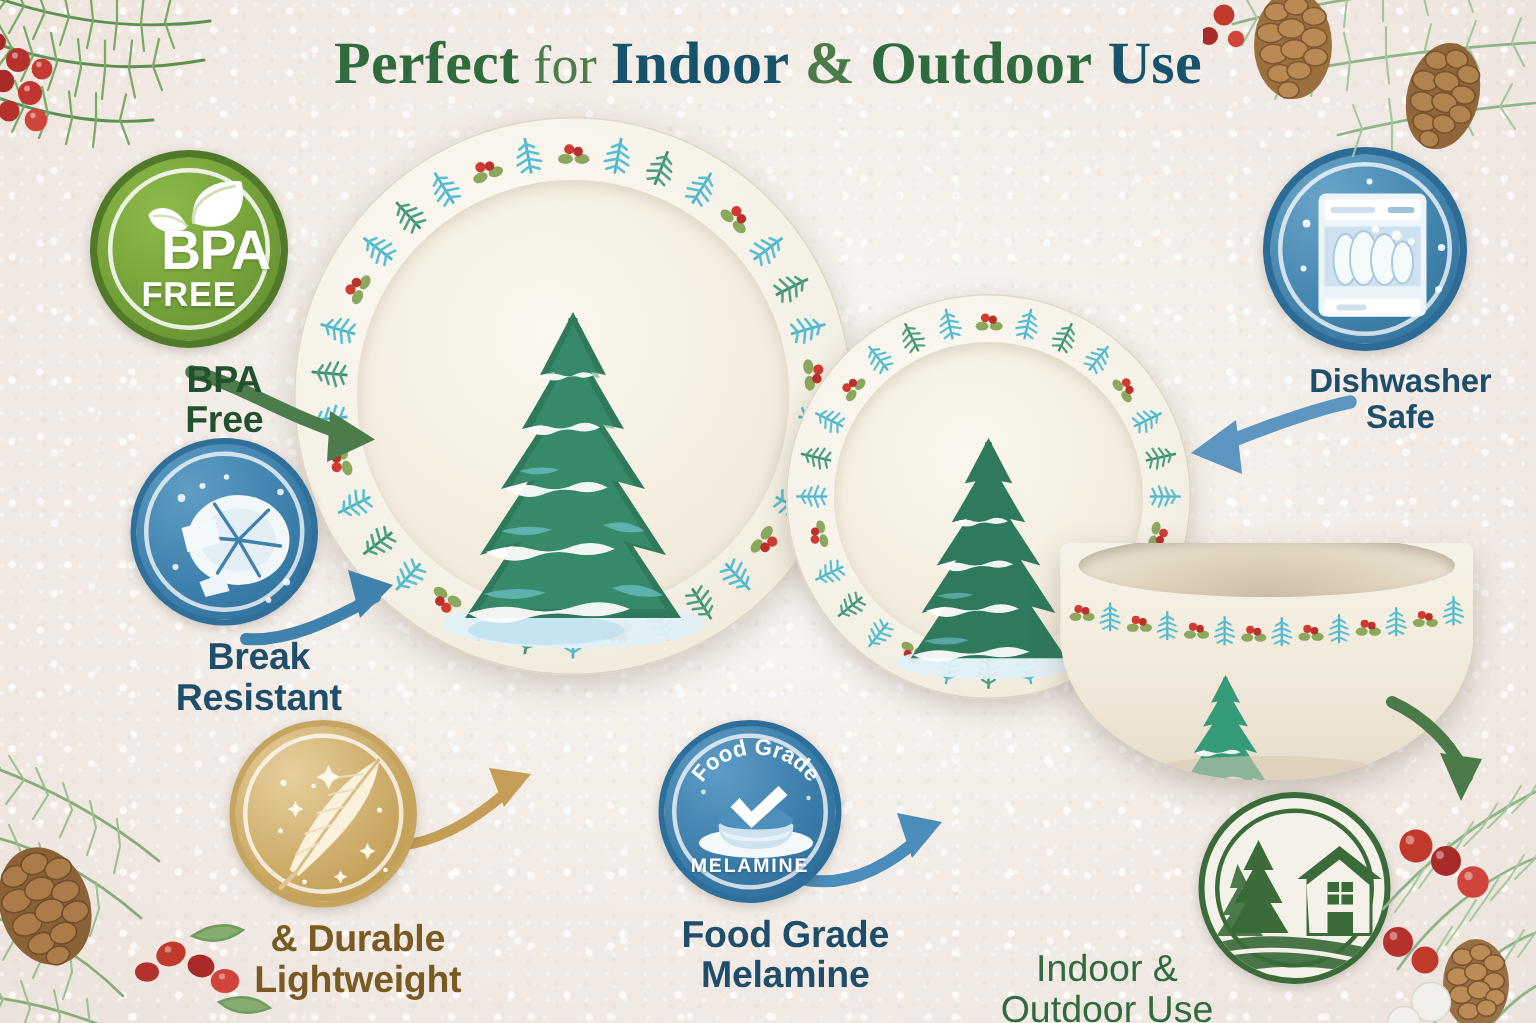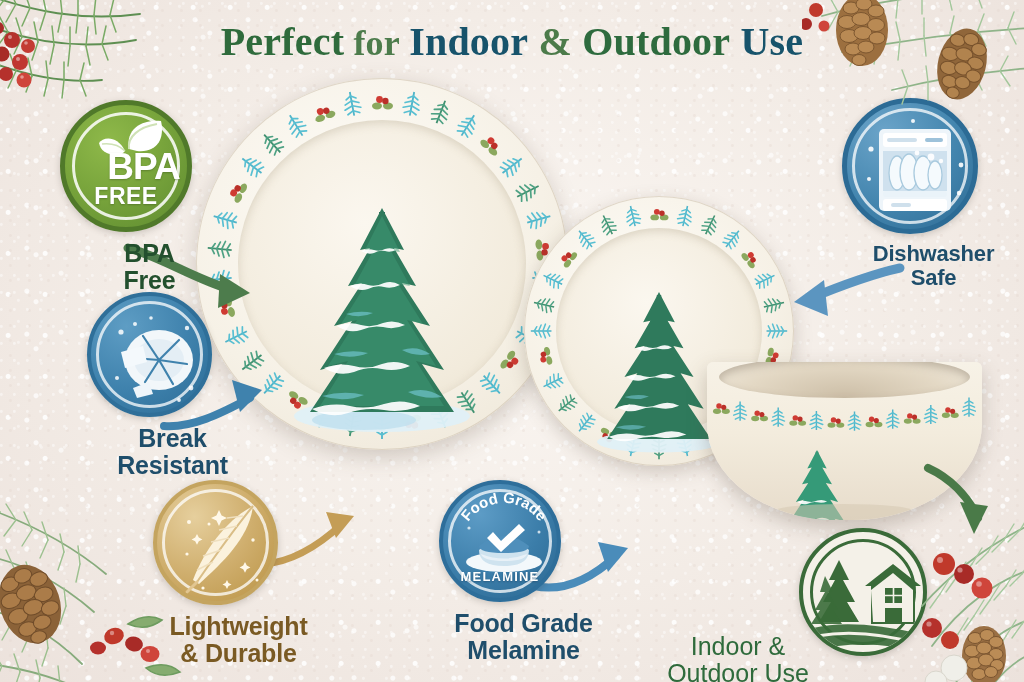--- a/index.html
+++ b/index.html
@@ -29,21 +29,21 @@
   }
 
   
   #headline {
     position:absolute; top:18px; left:0; width:1024px; text-align:center;
     font-family:"Liberation Serif", serif;
     font-size:40px; font-weight:700; letter-spacing:.2px; white-space:nowrap;
   }
   #headline span { display:inline; }
   .h-a { color:#2f6b3c; }
-  .h-b { color:#4d7c4c; font-weight:700; font-size:36px; }
+  .h-b { color:#4d7c4c; font-weight:400; font-size:36px; }
   .h-c { color:#17536b; }
   .h-d { color:#4c7b4a; }
   .h-e { color:#2e6b3e; }
   .h-f { color:#17536b; }
 
   
   .feature { position:absolute; }
   .badge {
     border-radius:50%; position:relative; overflow:hidden;
     box-shadow:0 2px 7px rgba(60,50,40,.22);
@@ -487,22 +487,22 @@
           <circle cx="32" cy="38" r="2"></circle>
             <circle cx="52" cy="40" r="1.5"></circle>
           <circle cx="30" cy="70" r="1.6"></circle>
             <circle cx="96" cy="56" r="1.7"></circle>
           <circle cx="100" cy="96" r="1.5"></circle>
             <circle cx="46" cy="104" r="1.6"></circle>
         </g>
       </svg>
     </div>
     <div class="flabel">
+      <div>&amp; Durable</div>
       <div>Lightweight</div>
-      <div>&amp; Durable</div>
     </div>
   </div>
 
   <div id="f-food" class="feature">
     <div id="food-badge" class="badge">
       <div class="ring"></div>
       <svg width="122" height="122" viewBox="0 0 122 122" style="position:absolute;inset:0">
         <defs>
             <path id="arcpath" d="M 18,62 A 43,43 0 0 1 104,62"></path>
           </defs>

